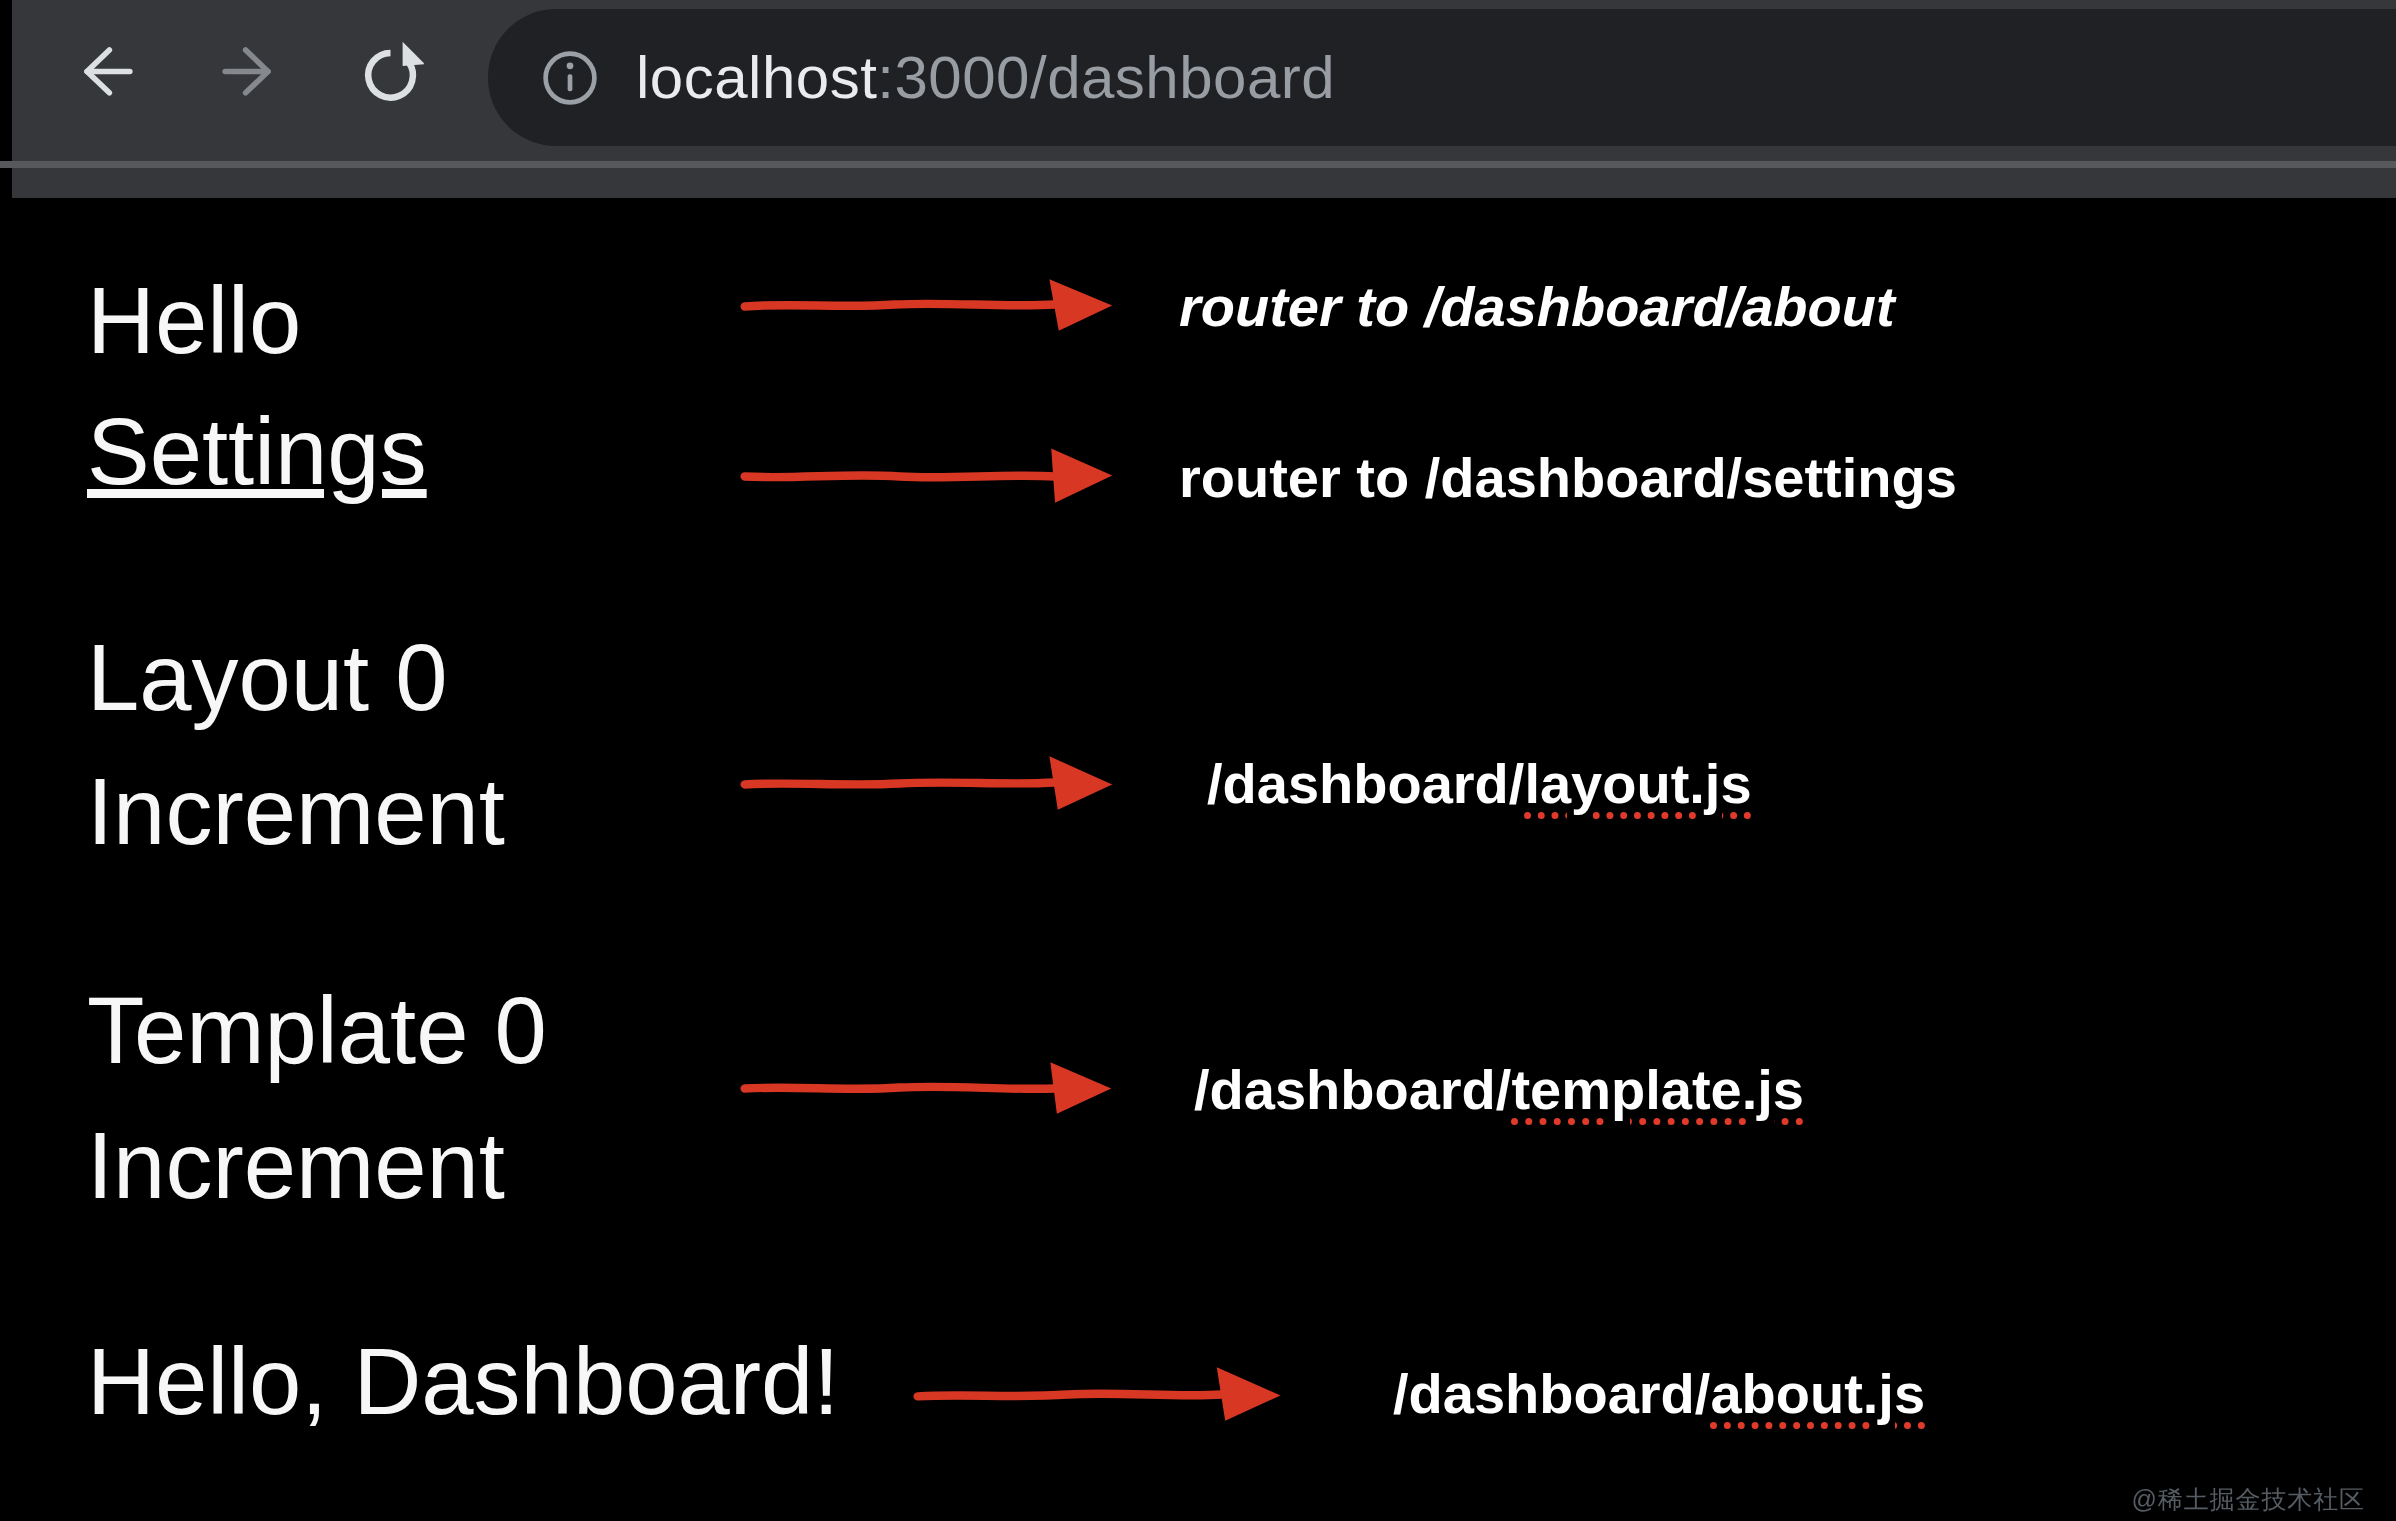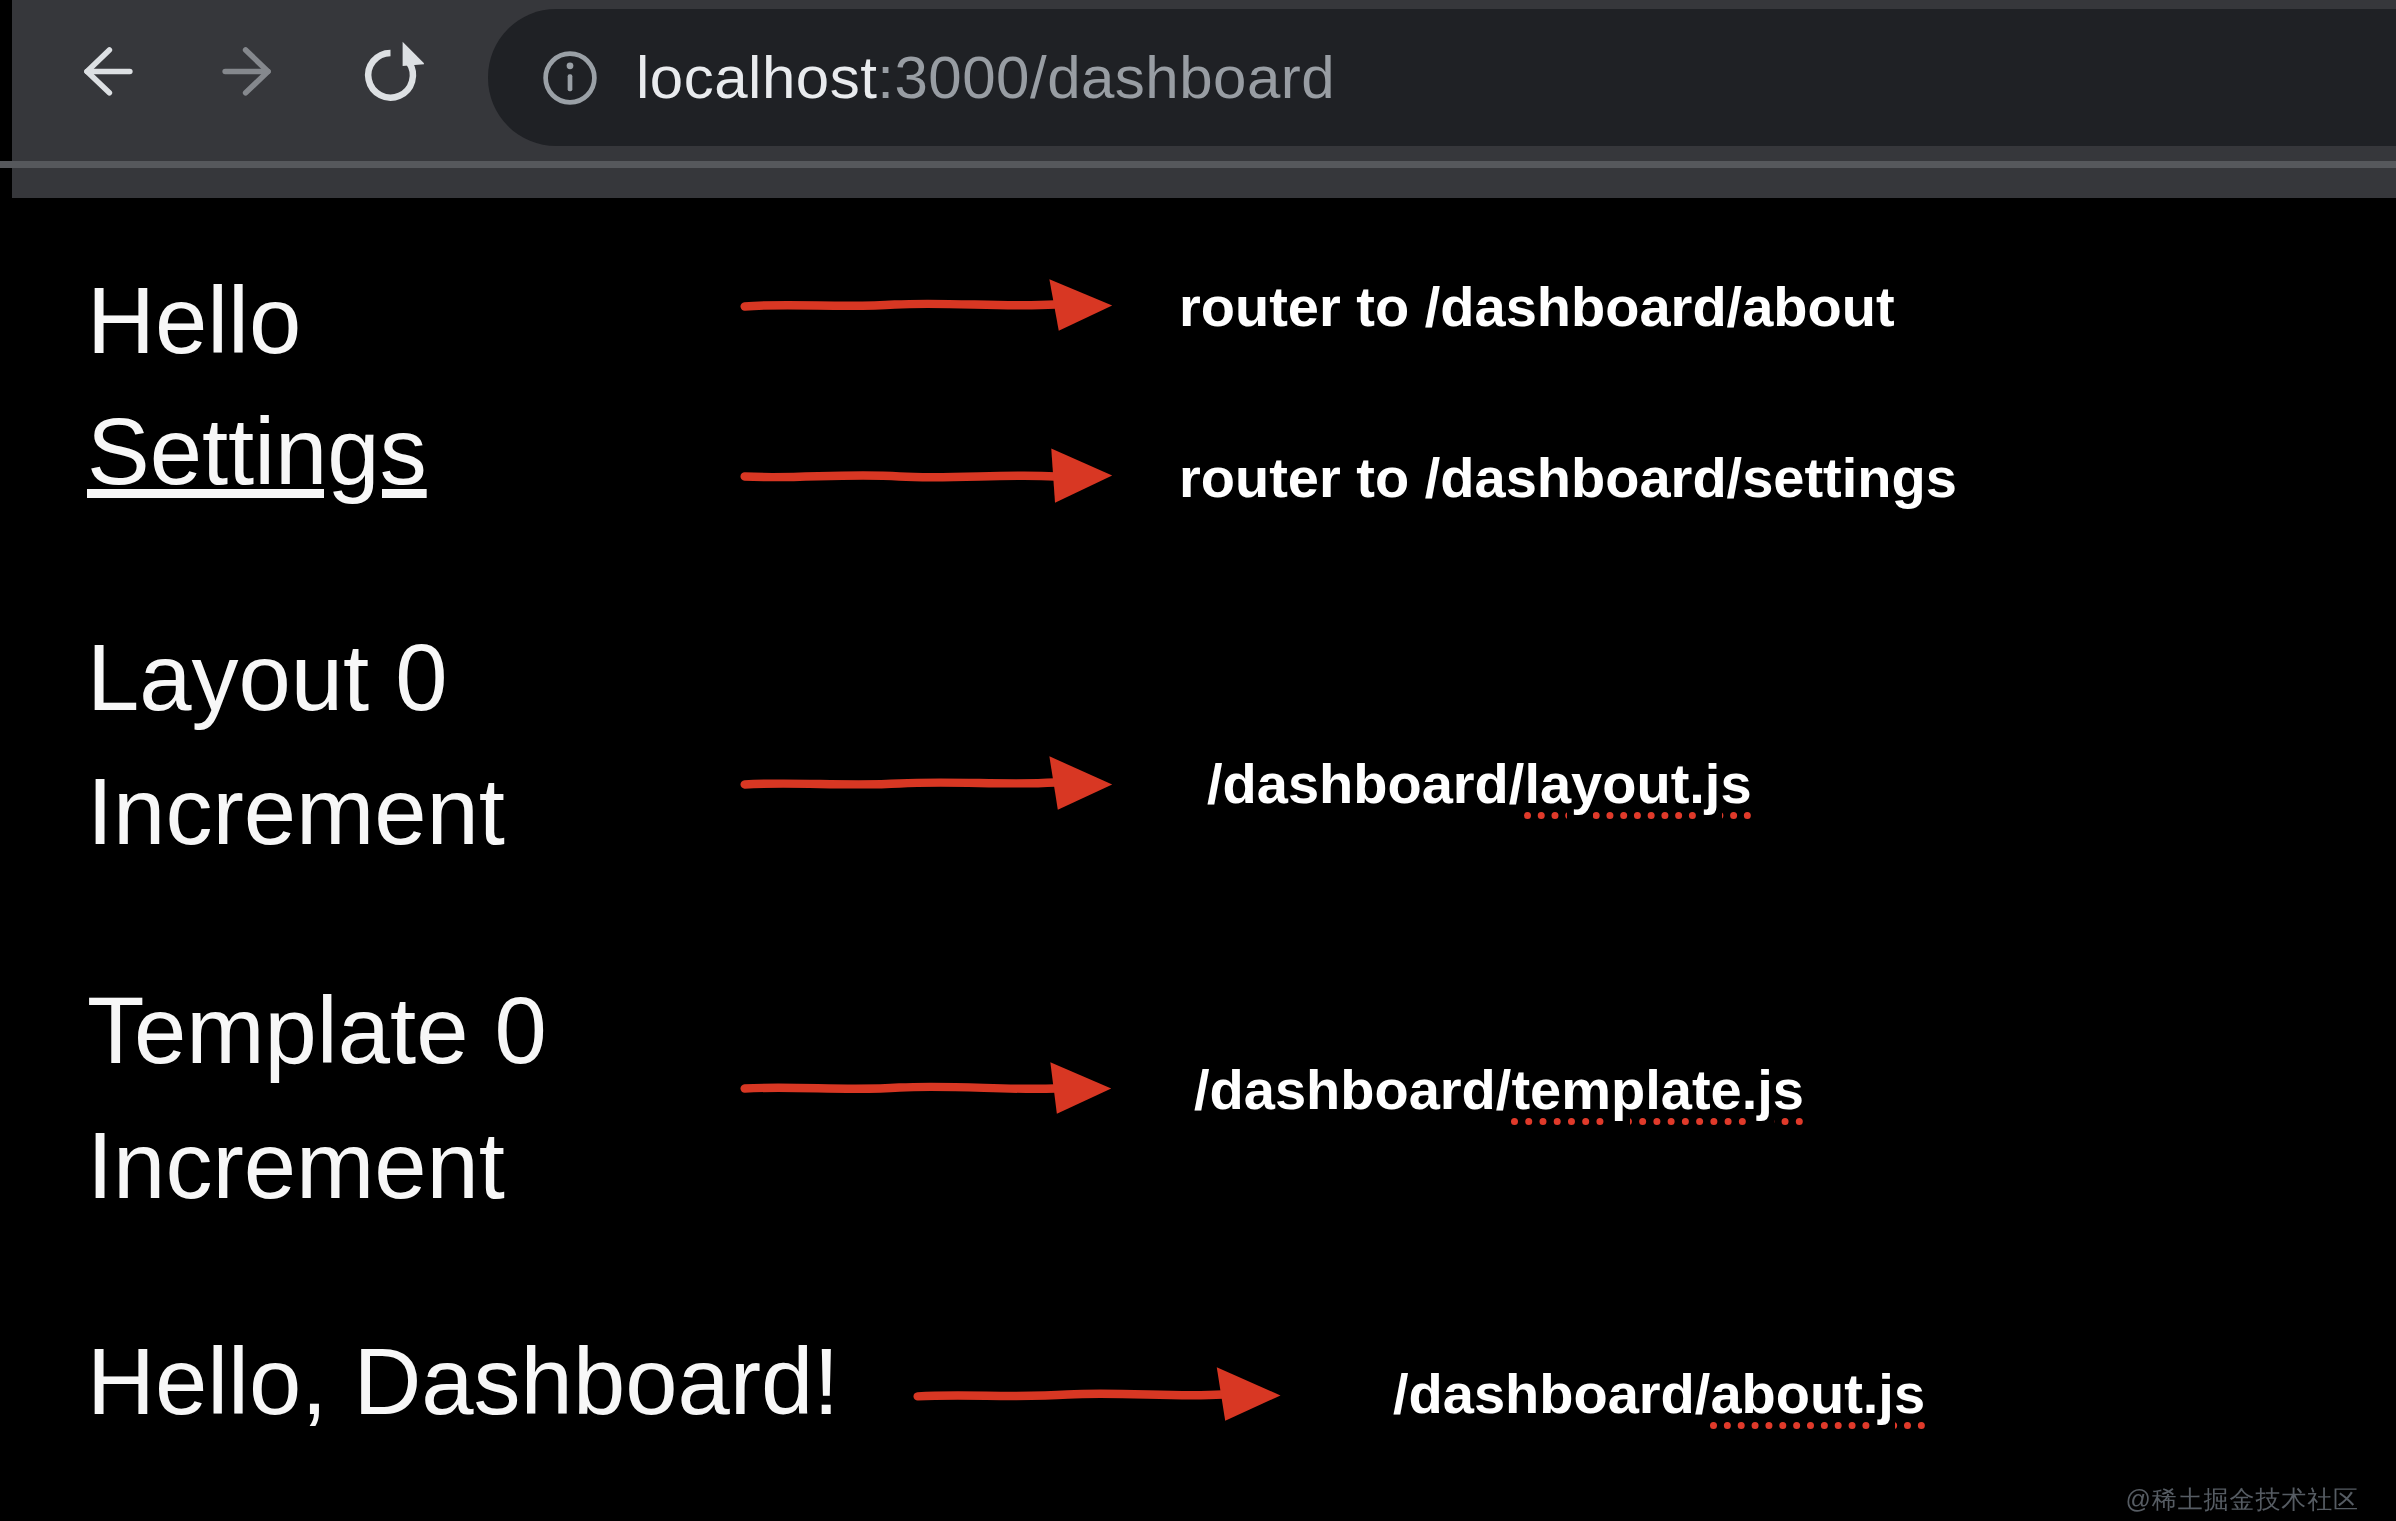--- a/index.html
+++ b/index.html
@@ -67,36 +67,36 @@
   .arrow-3 { left: 740px; top: 744px; }
   .arrow-4 { left: 740px; top: 1049px; }
   .arrow-5 { left: 913px; top: 1355px; }
 
   
   .annot {
     position: absolute;
     color: #ffffff; font-size: 56px; font-weight: 700;
     line-height: 67px; white-space: nowrap;
   }
-  .annot-1 { left: 1179px; top: 273px; }
+  .annot-1 { left: 1179px; top: 273px; font-style: italic; }
   .annot-2 { left: 1179px; top: 444px; }
   .annot-3 { left: 1191px; top: 750px; margin-left: 16px; }
   .annot-4 { left: 1194px; top: 1056px; }
   .annot-5 { left: 1393px; top: 1360px; }
 
   .dotted {
     text-decoration: underline;
     text-decoration-style: dotted;
     text-decoration-color: #e03a2a;
     text-decoration-thickness: 6.6px;
     text-underline-offset: 9.4px;
   }
 
   .watermark {
-    position: absolute; right: 38px; bottom: 5.6px;
+    position: absolute; right: 32px; bottom: 5.6px;
     color: #565c63; font-size: 25px; letter-spacing: 0.9px;
   }
 </style>
 </head>
 <body>
 
 <div class="toolbar">
 
   <div class="nav-btn btn-back">
     <svg width="67" height="67" viewBox="0 0 72 72">

